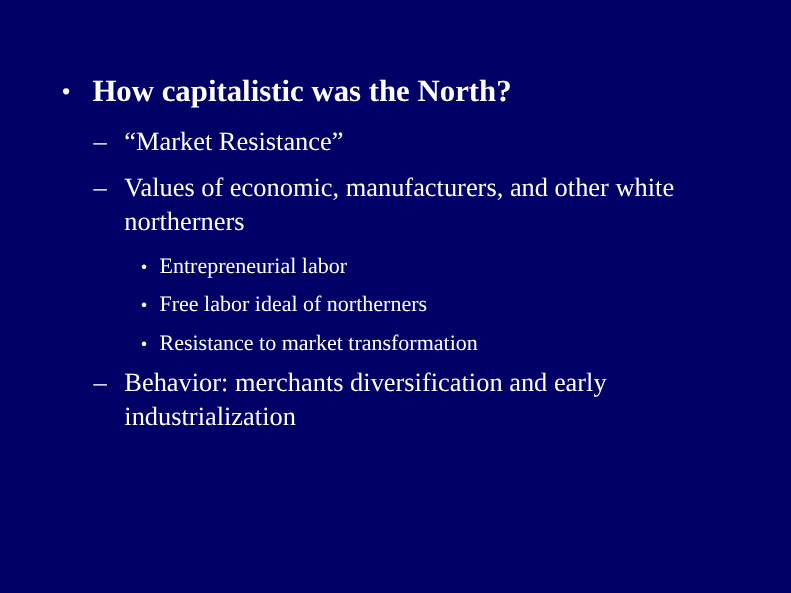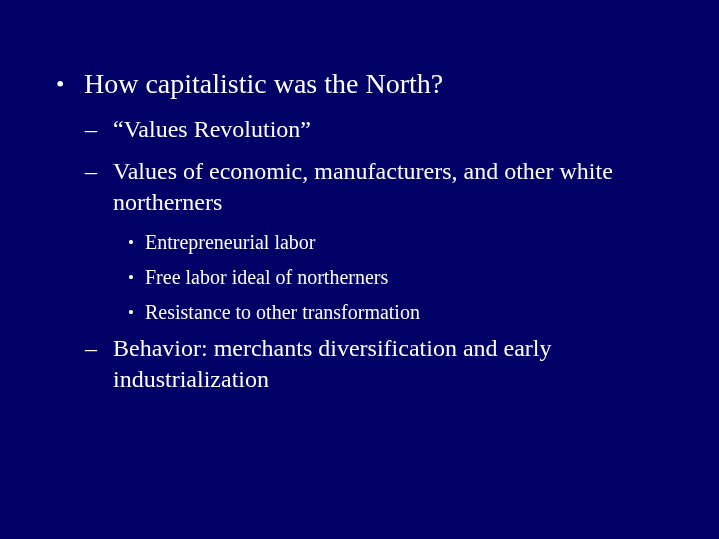--- a/index.html
+++ b/index.html
@@ -46,20 +46,21 @@
   }
   .lvl1 .marker {
     width: 28px;
     flex: 0 0 28px;
     font-size: 24px;
     line-height: 36px;
     text-align: left;
   }
   .lvl1 .txt {
     flex: 1 1 auto;
+    font-weight: bold;
   }
 
   .lvl2 {
     position: absolute;
     left: 85px;
     width: 560px;
     font-size: 24px;
     line-height: 31px;
     color: #ffffff;
     display: flex;
@@ -111,41 +112,41 @@
 <div class="slide" style="background: rgb(0, 0, 102); color: rgb(255, 255, 255);">
   <div class="slide-body">
 
     <div class="lvl1" id="row-title">
       <span class="marker">•</span>
       <span class="txt">How capitalistic was the North?</span>
     </div>
 
     <div class="lvl2" id="row-market">
       <span class="marker">–</span>
-      <span class="txt">“Values Revolution”</span>
+      <span class="txt">“Market Resistance”</span>
     </div>
 
     <div class="lvl2" id="row-values">
       <span class="marker">–</span>
       <span class="txt">Values of economic, manufacturers, and other white northerners</span>
     </div>
 
     <div class="lvl3" id="row-entre">
       <span class="marker">•</span>
       <span class="txt">Entrepreneurial labor</span>
     </div>
 
     <div class="lvl3" id="row-freelabor">
       <span class="marker">•</span>
       <span class="txt">Free labor ideal of northerners</span>
     </div>
 
     <div class="lvl3" id="row-resistance">
       <span class="marker">•</span>
-      <span class="txt">Resistance to other transformation</span>
+      <span class="txt">Resistance to market transformation</span>
     </div>
 
     <div class="lvl2" id="row-behavior">
       <span class="marker">–</span>
       <span class="txt">Behavior: merchants diversification and early industrialization</span>
     </div>
 
   </div>
 </div>
 

